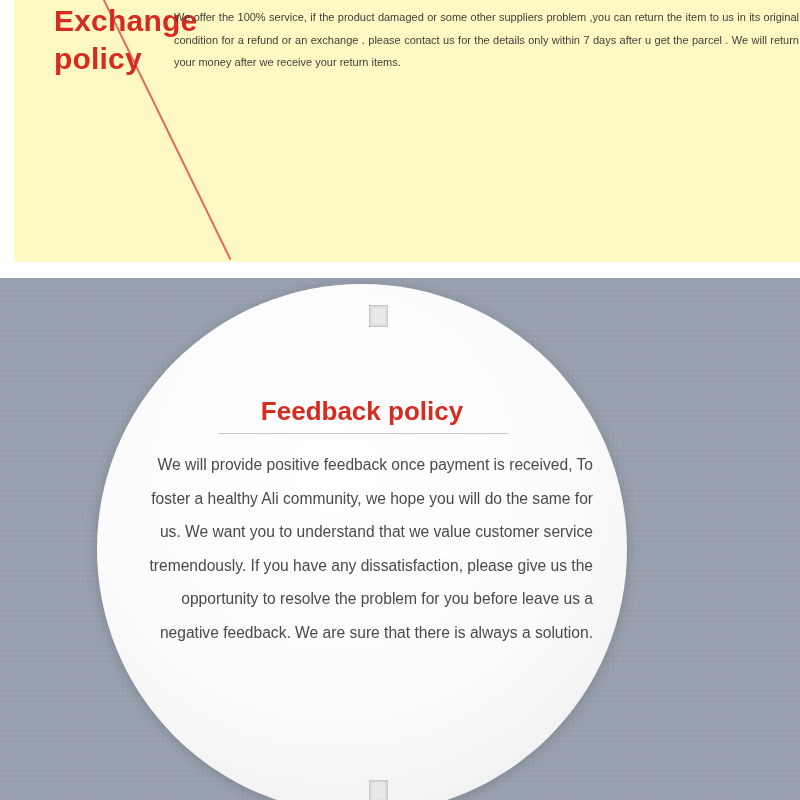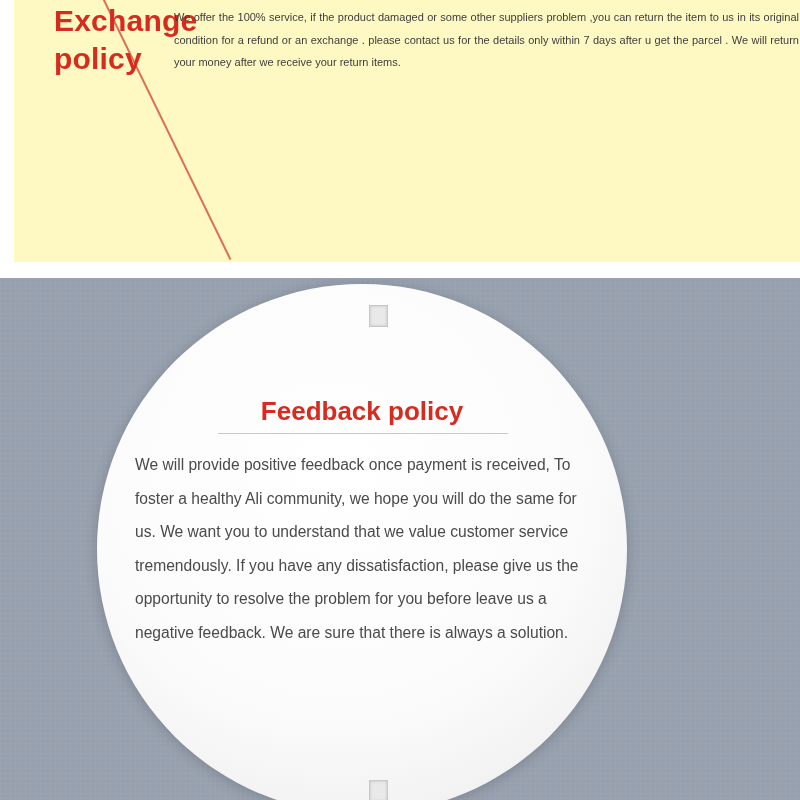--- a/index.html
+++ b/index.html
@@ -124,21 +124,21 @@
     background: #c9c9c9;
   }
   .feedback-body {
     position: absolute;
     left: 135px;
     top: 170px;
     width: 458px;
     color: #4a4a4a;
     font-size: 15.6px;
     line-height: 2.15;
-    text-align: left;
+    text-align: right;
   }
 </style>
 </head>
 <body>
 
 <div class="page">
 
   <div class="exchange-section">
     <div class="exchange-diagonal"></div>
     <div class="exchange-title">Exchange policy</div>

